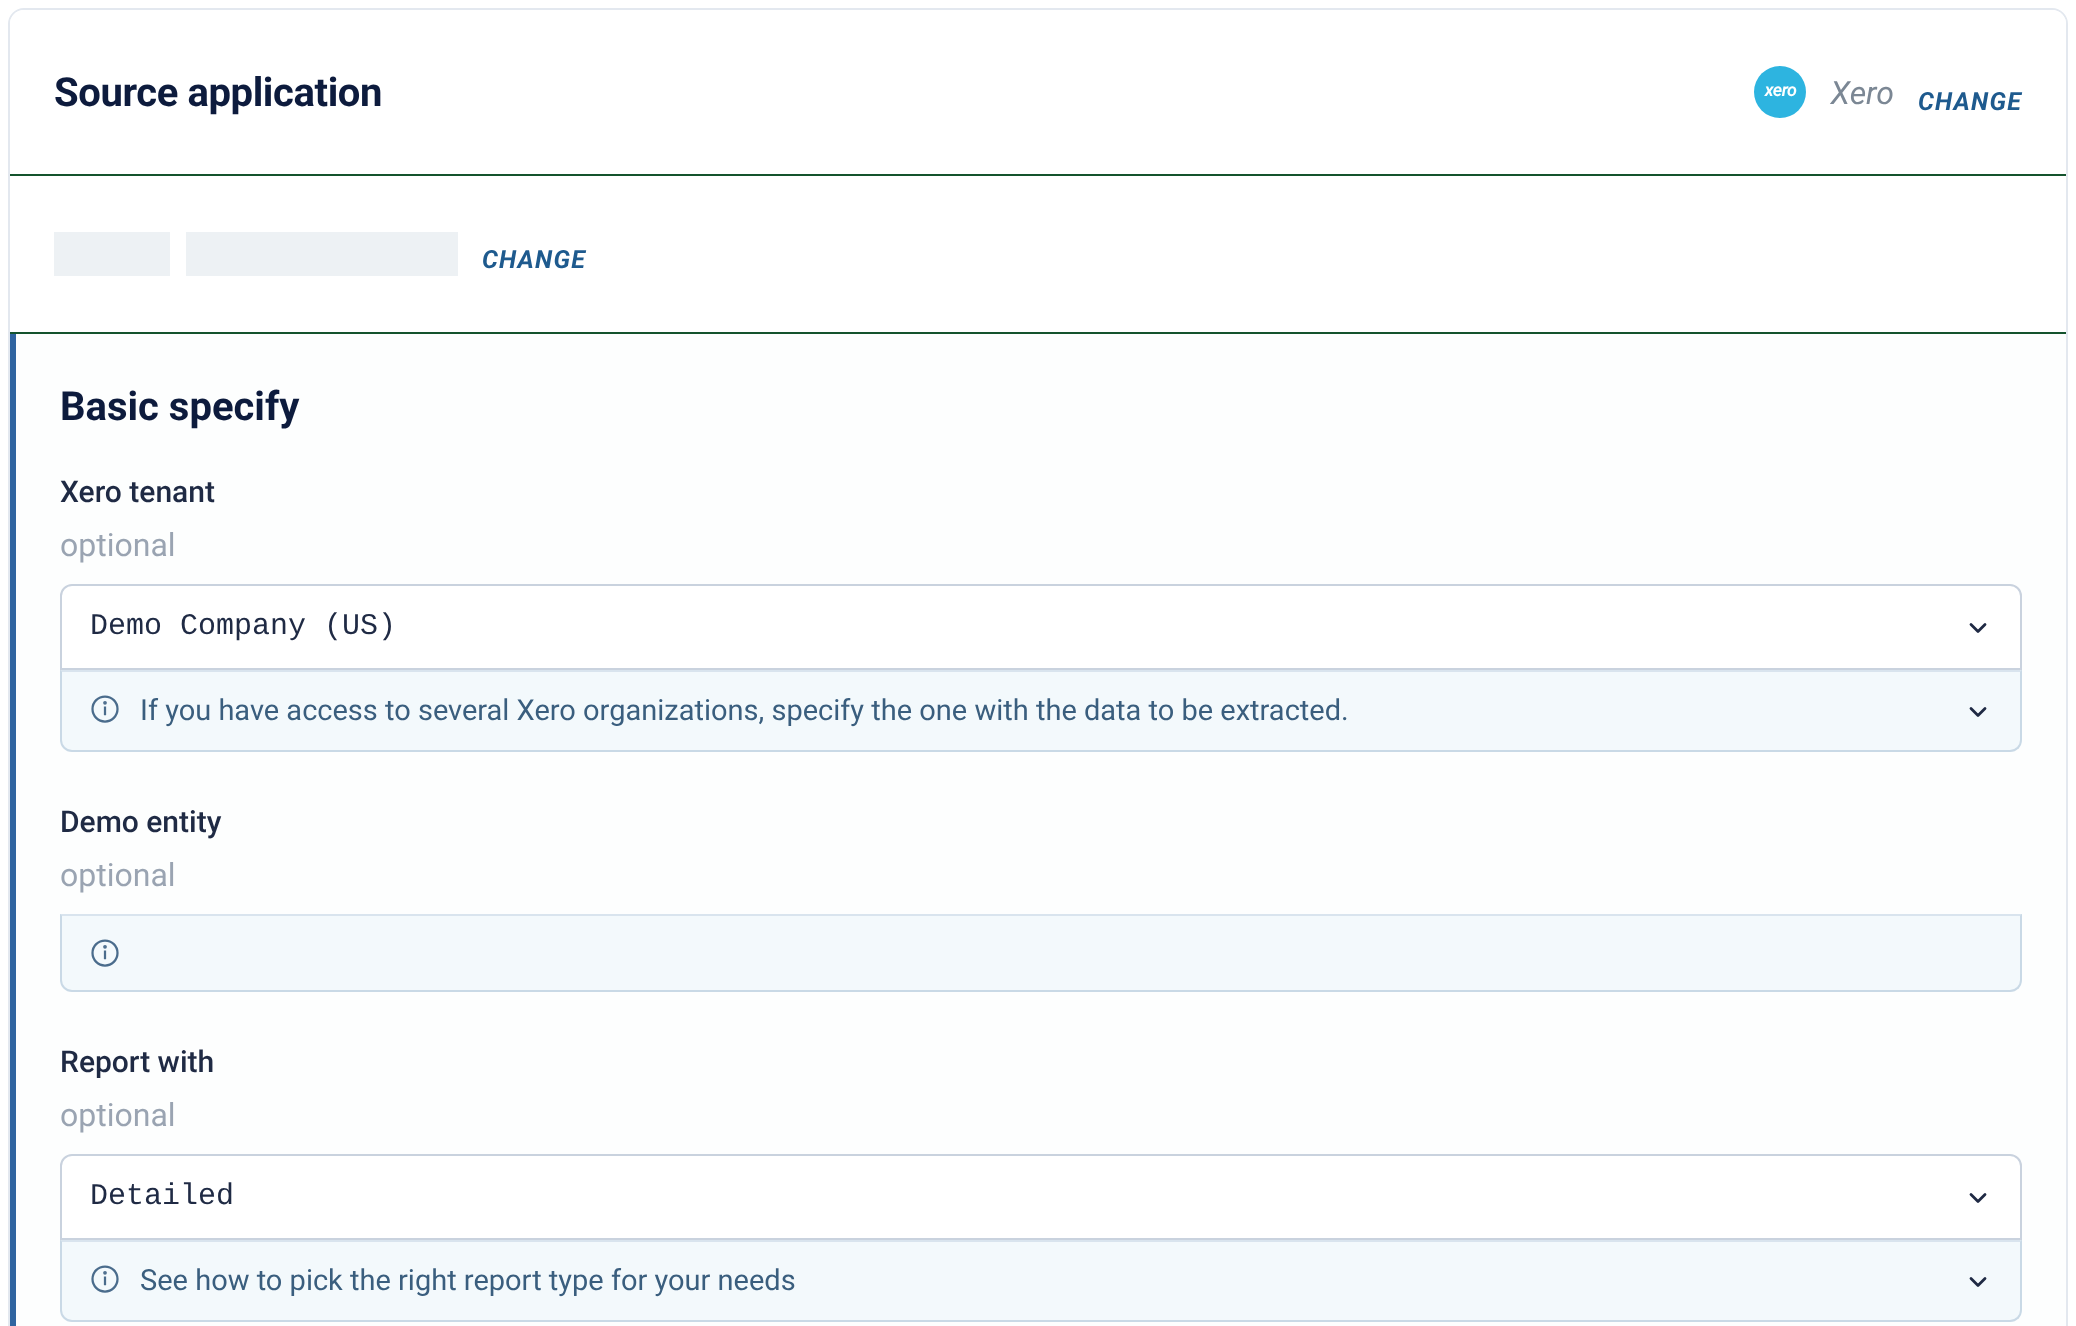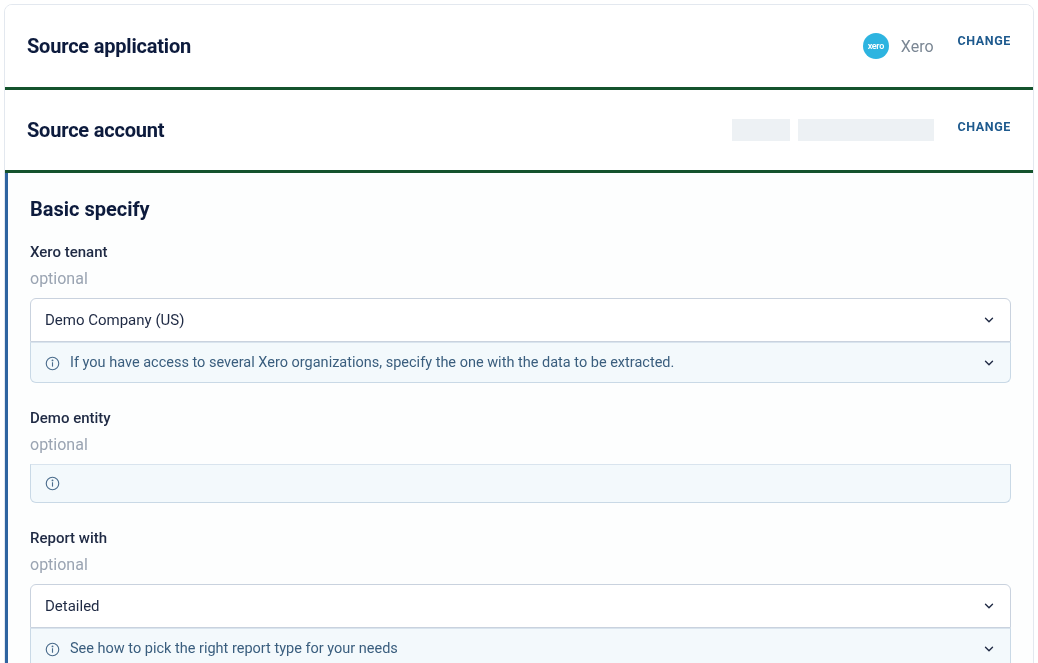--- a/index.html
+++ b/index.html
@@ -9,41 +9,42 @@
     color: #0f172a;
     padding: 4px;
   }
   .panel {
     border: 1px solid #e3e8ef;
     border-radius: 8px;
     background: #fff;
     overflow: hidden;
   }
   .section {
-    border-bottom: 3px solid #14532d;
+    border-bottom: 1px solid #14532d;
     background: #fff;
   }
   .section:last-child { border-bottom: none; }
 
   .row {
     display: flex;
     align-items: center;
     justify-content: space-between;
     padding: 28px 22px;
   }
   .row-title {
     font-size: 20px;
     font-weight: 700;
     color: #0d1b3d;
     letter-spacing: -0.2px;
   }
   .row-right {
     display: flex;
-    align-items: flex-start;
-    gap: 24px;
+    align-items: flex-end;
+    gap: 12px;
+    font-style: italic;
   }
   .app-chip {
     display: flex;
     align-items: center;
     gap: 12px;
   }
   .xero-logo {
     width: 26px;
     height: 26px;
     border-radius: 50%;
@@ -112,20 +113,21 @@
   }
   .select-box {
     border: 1px solid #c9d2de;
     border-radius: 6px 6px 0 0;
     background: #fff;
     padding: 12px 14px;
     display: flex;
     align-items: center;
     justify-content: space-between;
     cursor: pointer;
+    font-family: Liberation Mono, monospace;
   }
   .select-value {
     font-size: 15px;
     color: #1f2a44;
   }
   .chevron {
     display: inline-flex;
   }
   .info-row {
     border: 1px solid #c9d9e6;
@@ -134,21 +136,21 @@
     border-radius: 0 0 6px 6px;
     padding: 11px 14px;
     display: flex;
     align-items: center;
     justify-content: space-between;
     gap: 10px;
     cursor: pointer;
   }
   .info-left {
     display: flex;
-    align-items: flex-end;
+    align-items: flex-start;
     gap: 10px;
   }
   .info-icon {
     color: #4a6c8c;
     display: inline-flex;
     flex-shrink: 0;
   }
   .info-text {
     font-size: 14.5px;
     color: #3a5e7e;
@@ -169,21 +171,20 @@
             </div>
           <div class="app-name">Xero</div>
         </div>
         <div class="change-link">CHANGE</div>
       </div>
     </div>
   </div>
 
   <div class="section">
     <div class="row">
-      <div class="row-title">Source account</div>
       <div class="row-right">
         <div class="account-redacted">
           <div class="redact-block redact-a"></div>
           <div class="redact-block redact-b"></div>
         </div>
         <div class="change-link">CHANGE</div>
       </div>
     </div>
   </div>
 

